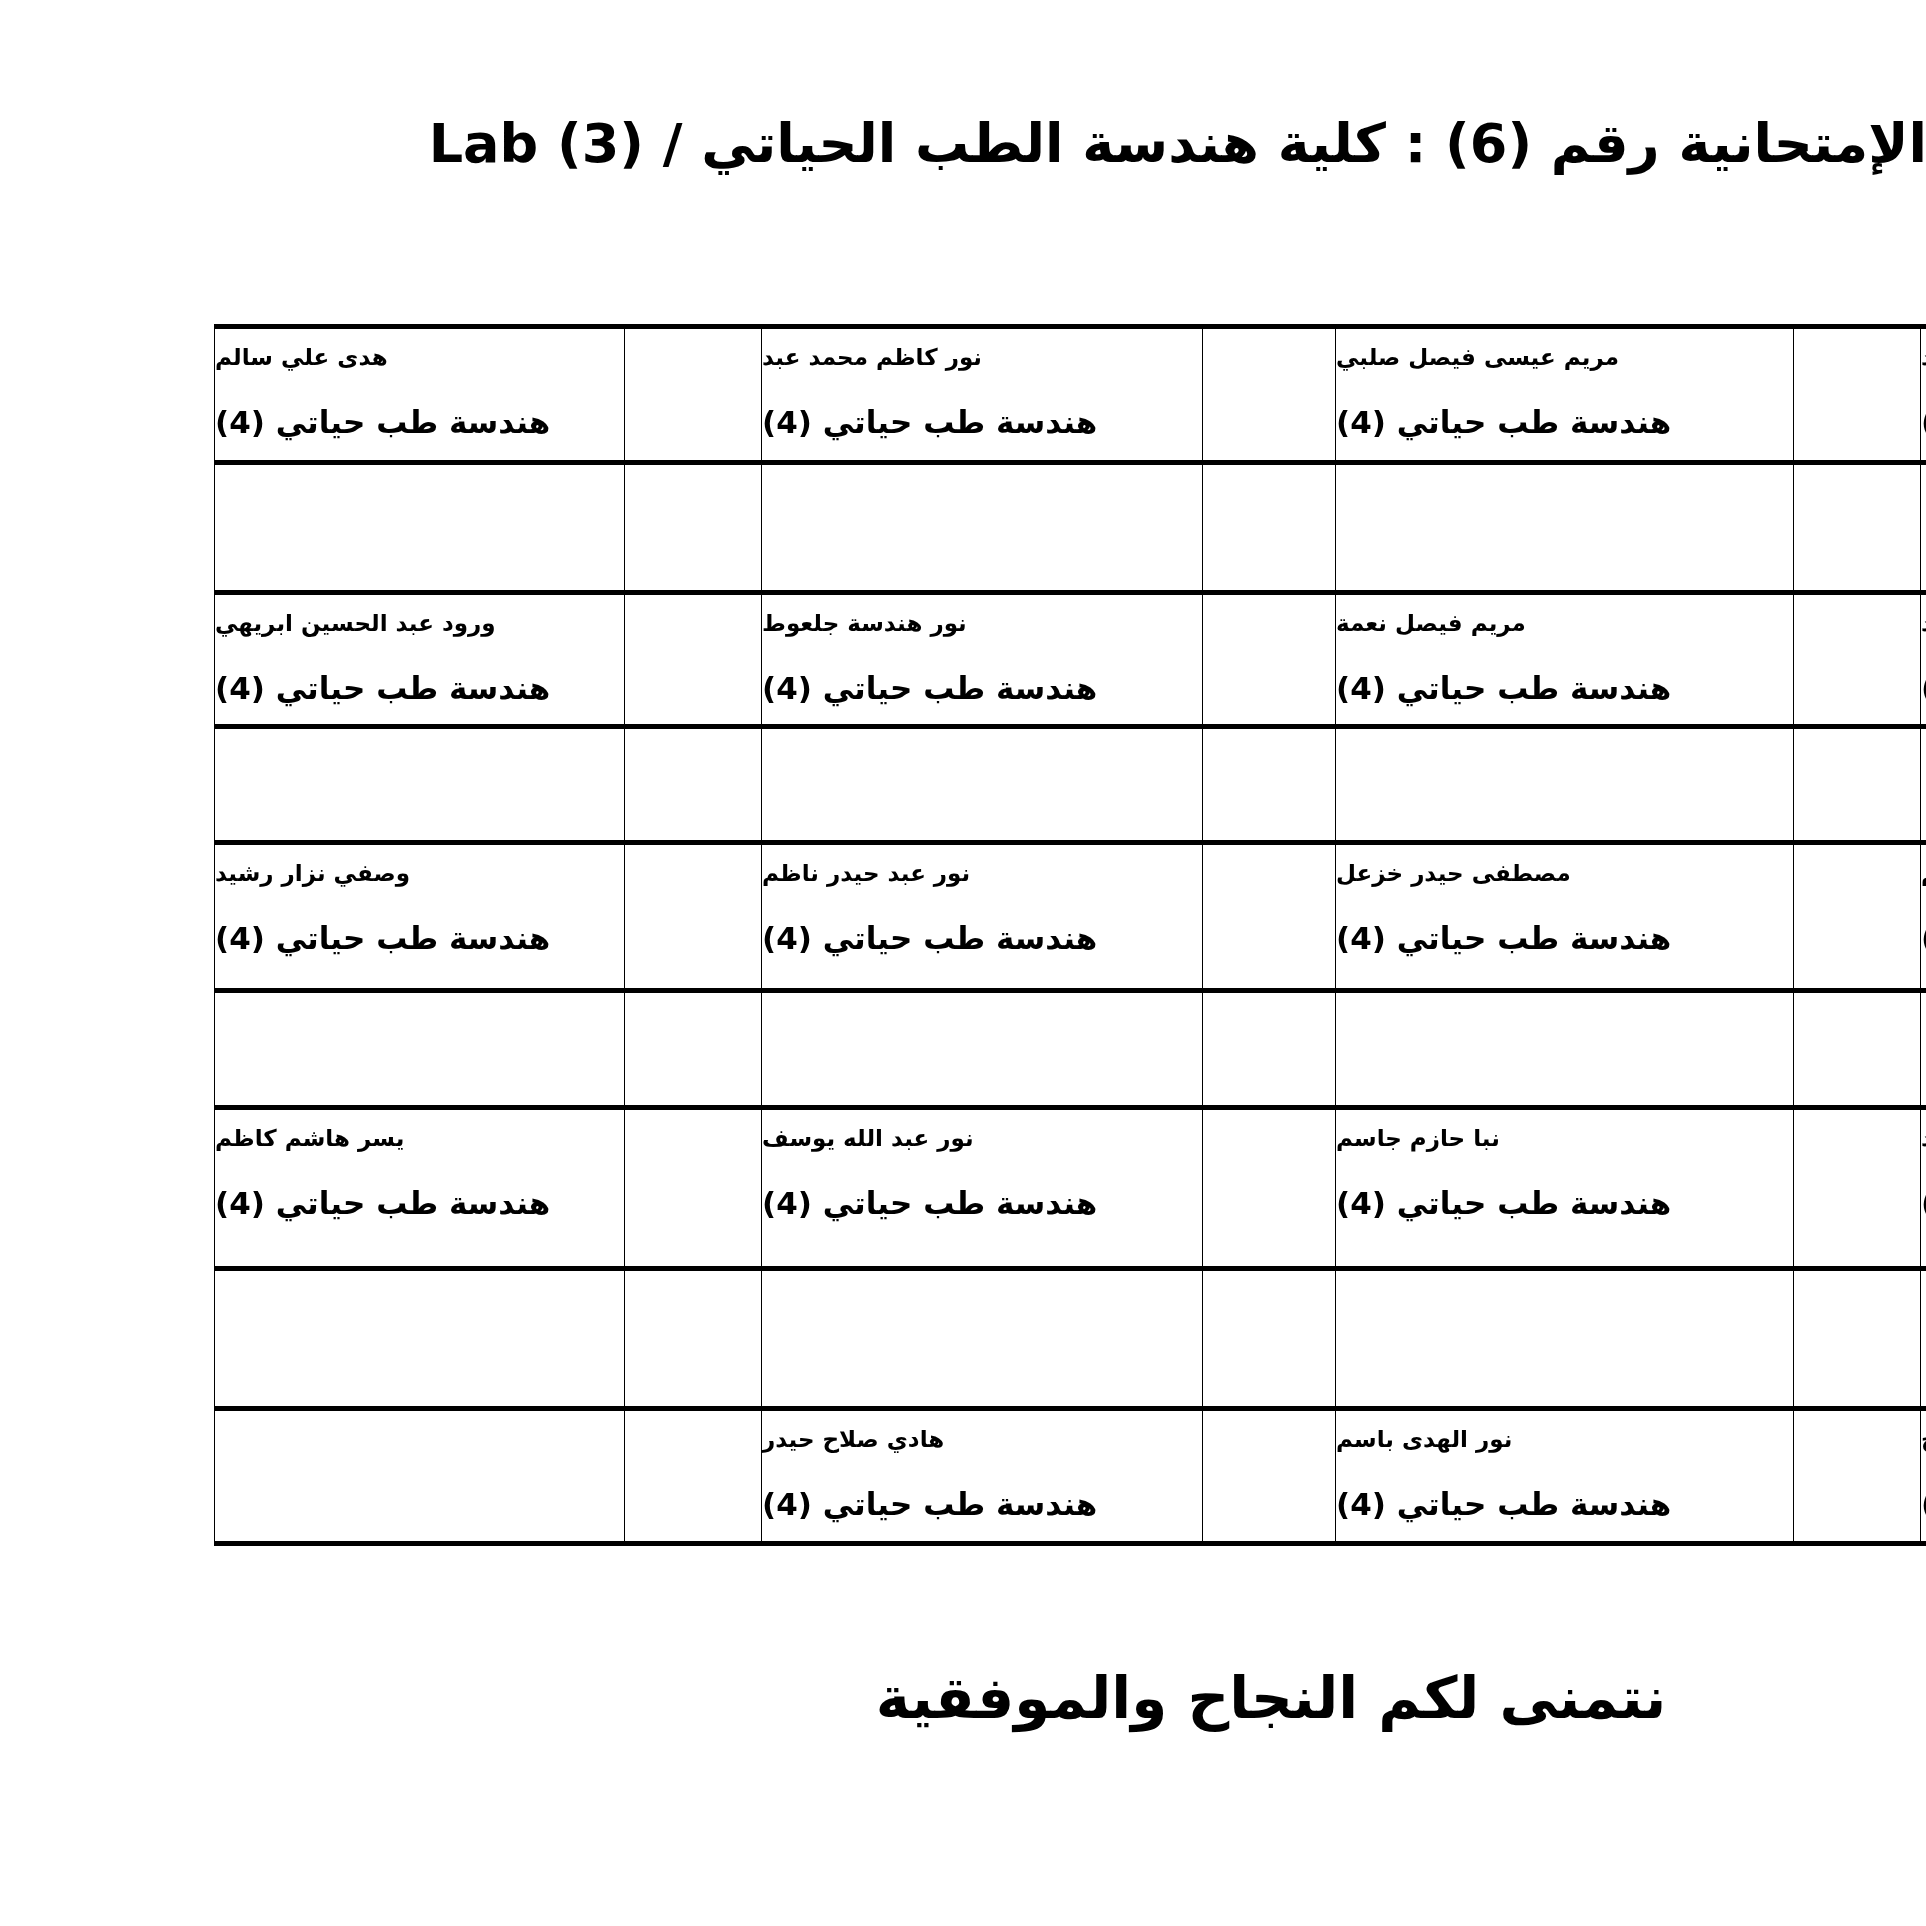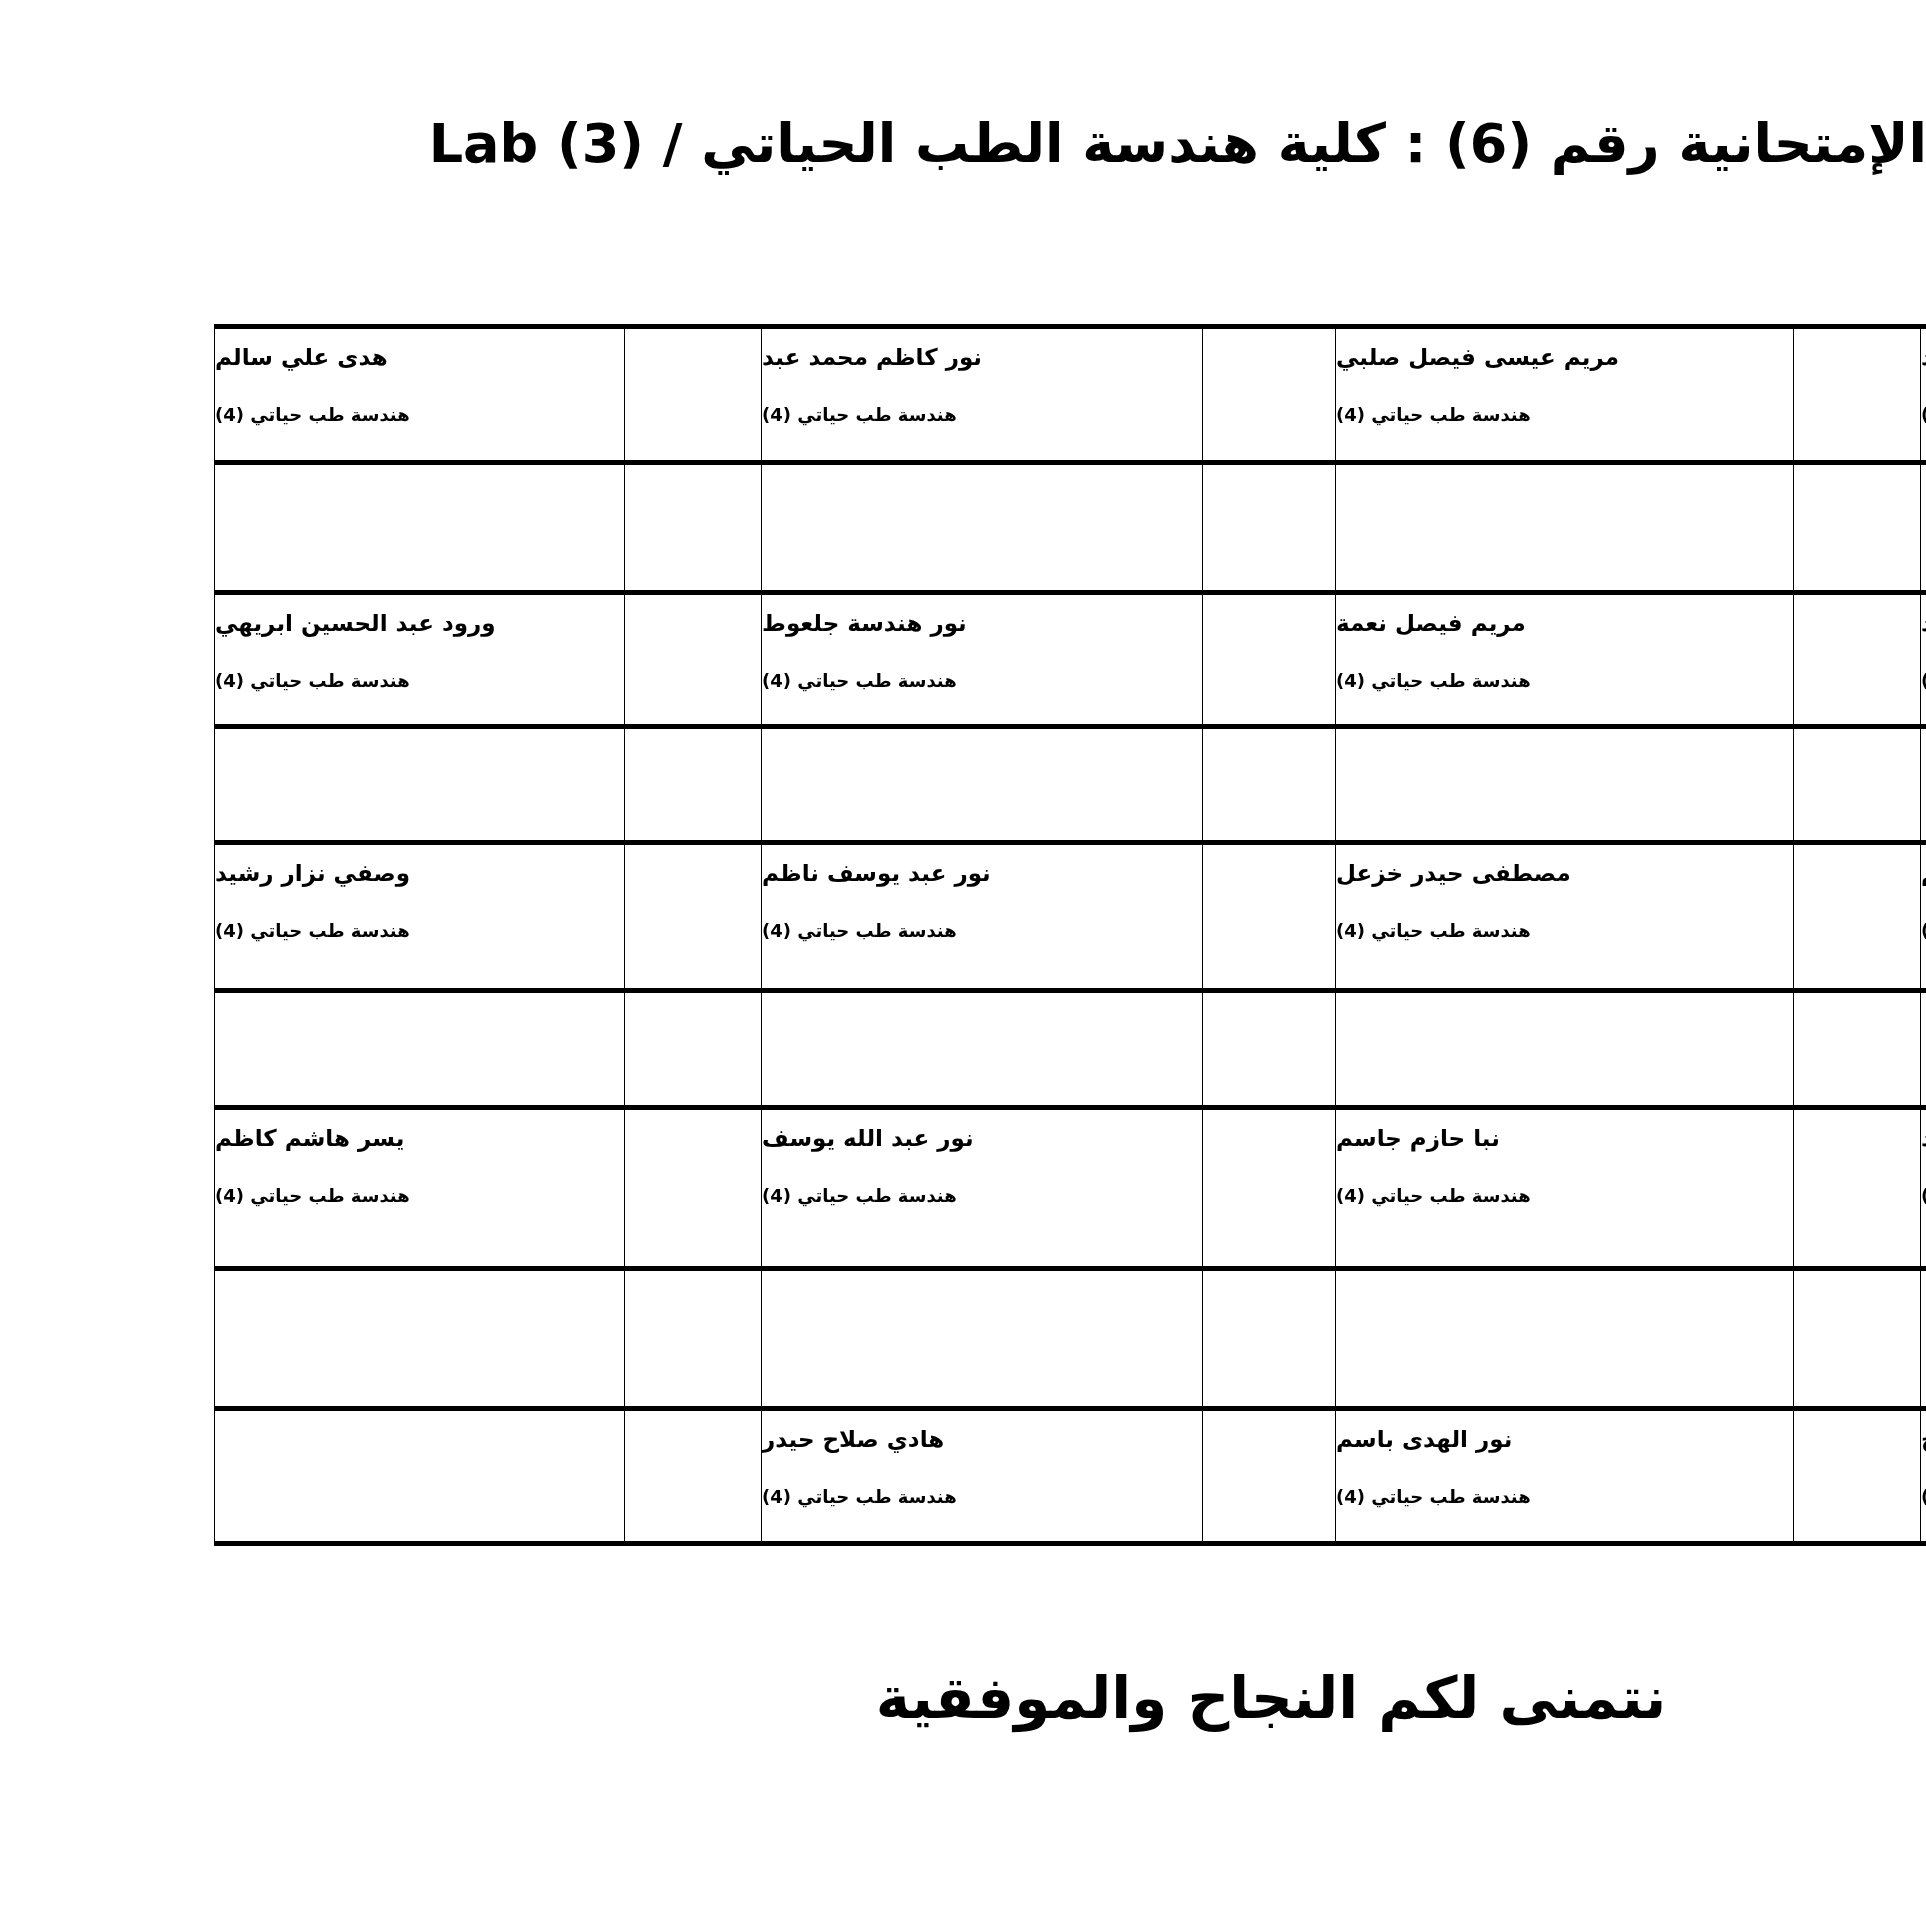--- a/index.html
+++ b/index.html
@@ -28,21 +28,21 @@
     overflow:hidden;
   }
   td.seat{text-align:left;}
   td.seat .name{
     padding-top:15.4px;
     font-size:23px;font-weight:bold;
     direction:rtl;white-space:nowrap;
   }
   td.seat .course{
     padding-top:34px;
-    font-size:18px;font-weight:bold;
+    font-size:31px;font-weight:bold;
     direction:rtl;white-space:nowrap;
   }
   .page-footer{
     position:absolute;top:1664px;left:0;width:2542px;
     text-align:center;direction:rtl;
     font-size:58px;font-weight:bold;white-space:nowrap;
   }
 </style>
 </head>
 <body>
@@ -130,21 +130,21 @@
       <div class="name">مرتضى محمد كاظم</div>
       <div class="course">هندسة طب حياتي (4)</div>
     </td>
     <td class="spacer"></td>
     <td class="seat">
       <div class="name">مصطفى حيدر خزعل</div>
       <div class="course">هندسة طب حياتي (4)</div>
     </td>
     <td class="spacer"></td>
     <td class="seat">
-      <div class="name">نور عبد يوسف ناظم</div>
+      <div class="name">نور عبد حيدر ناظم</div>
       <div class="course">هندسة طب حياتي (4)</div>
     </td>
     <td class="spacer"></td>
     <td class="seat">
       <div class="name">وصفي نزار رشيد</div>
       <div class="course">هندسة طب حياتي (4)</div>
     </td>
   </tr>
 
   <tr style="height:117px">

